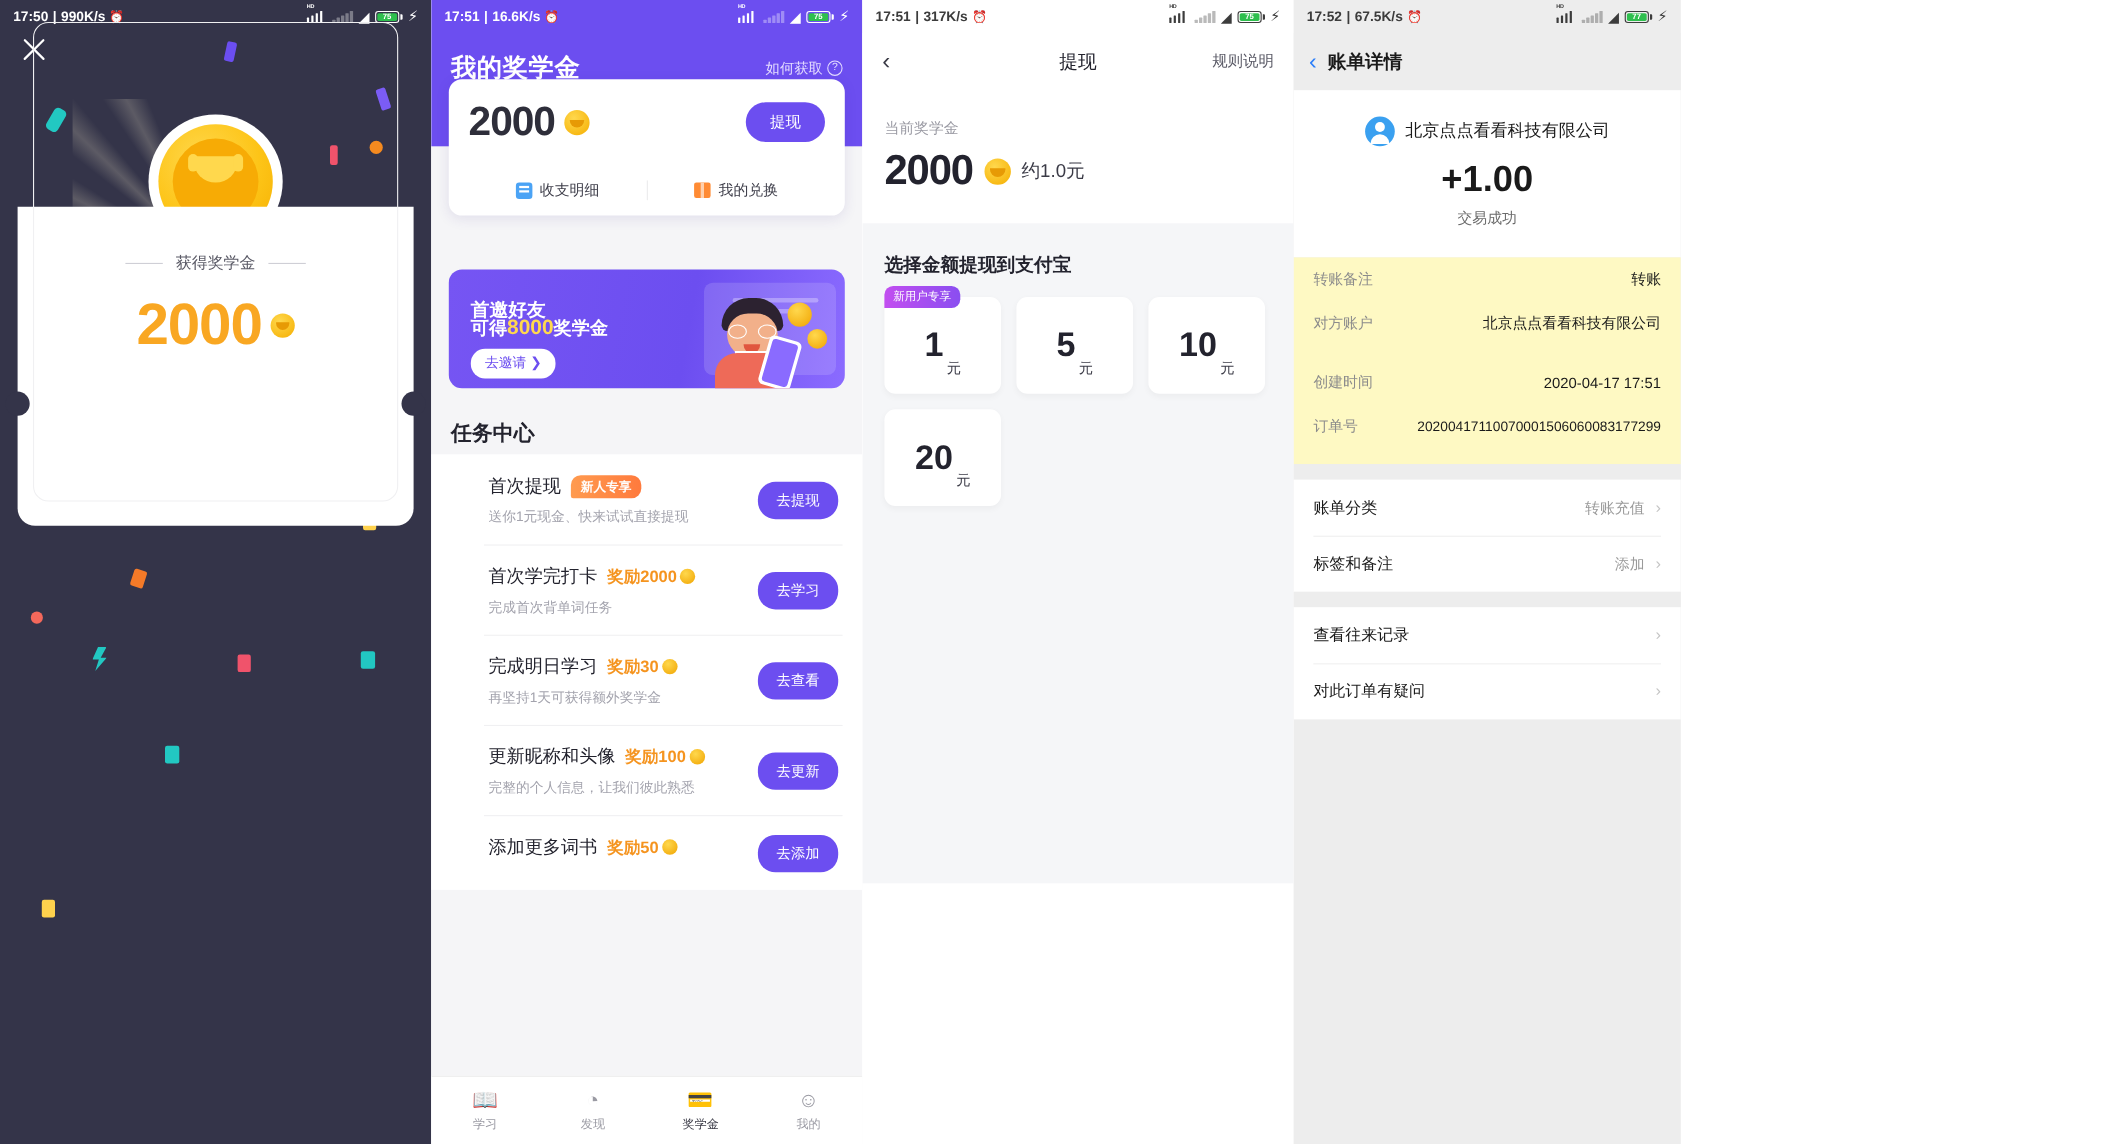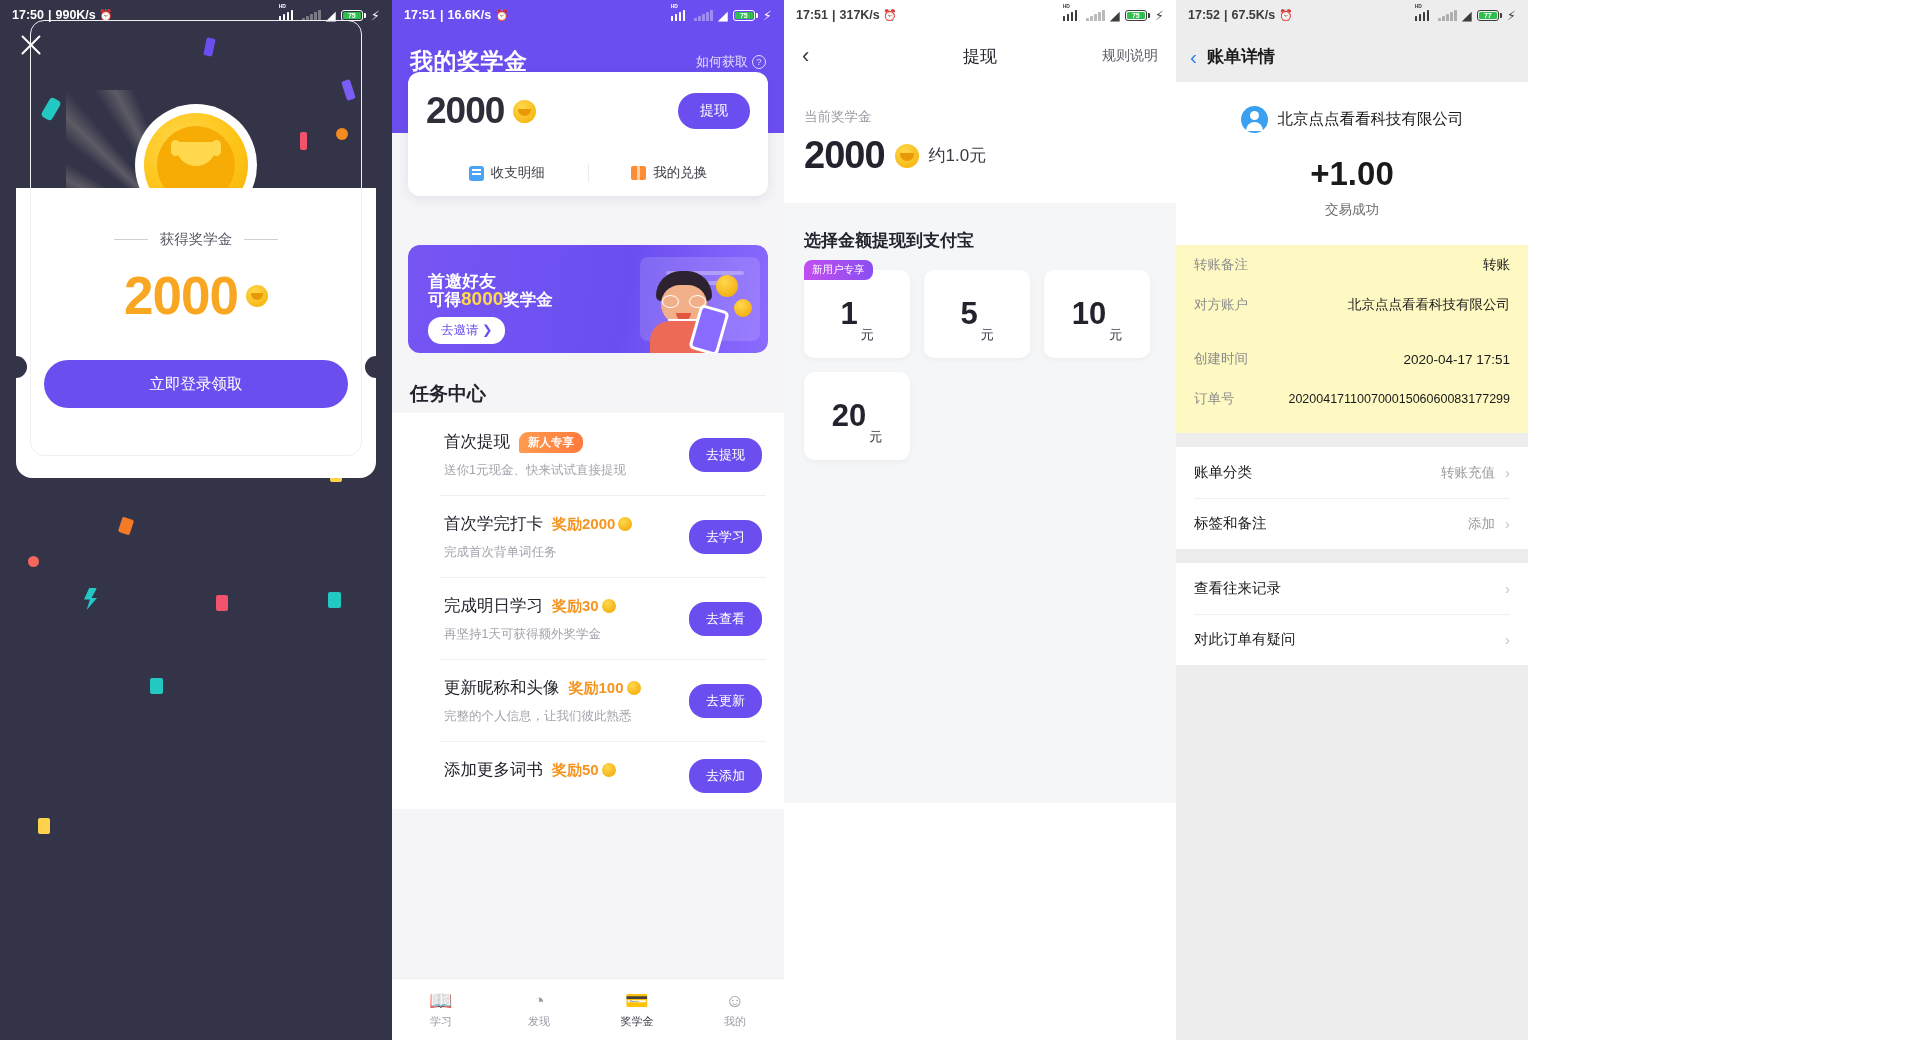--- a/index.html
+++ b/index.html
@@ -219,21 +219,21 @@
   .p4-back { color:#2d7ff9; font-size:21px; cursor:pointer; line-height:1; }
   .p4-title { font-size:17px; color:#1a1a1a; font-weight:bold; }
   .p4-card { background:#fff; padding:24px 18px 26px; text-align:center; }
   .payee { display:flex; align-items:center; justify-content:center; gap:10px; }
   .avatar { width:27px; height:27px; border-radius:50%; background:#3aa0f0; position:relative;}
   .avatar::before{content:"";position:absolute;left:9px;top:5px;width:9px;height:9px;
      border-radius:50%;background:#fff;}
   .avatar::after{content:"";position:absolute;left:5px;top:16px;width:17px;height:9px;
      border-radius:9px 9px 0 0;background:#fff;}
   .payee-name { font-size:15.5px; color:#1a1a1a; }
-  .amt-big { font-size:33px; font-weight:bold; color:#1a1a1a; margin-top:22px; }
+  .amt-big { font-size:33px; font-weight:bold; color:#1a1a1a; margin-top:11px; }
   .amt-status { font-size:13.5px; color:#6b6b6b; margin-top:8px; }
   .p4-rows { background:#fef9c3; margin-top:0; padding:0 18px 4px; }
   .row { display:flex; align-items:center; justify-content:space-between; padding:11px 0;
      font-size:13.5px; }
   .row .k { color:#8c8c8c; }
   .row .v { color:#1a1a1a; text-align:right; }
   .p4-sep { height:14px; background:#ededed; }
   .p4-block { background:#fff; padding:0 18px; }
   .row2 { display:flex; align-items:center; justify-content:space-between; padding:16px 0;
      font-size:14.5px; color:#1a1a1a; cursor:pointer; position:relative; }
@@ -323,21 +323,20 @@
         <div class="inner-line2"></div>
         <div class="got-label">
           <span class="dash"></span>
           <span>获得奖学金</span>
           <span class="dash"></span>
         </div>
         <div class="amount-row">
           <span class="amount-big">2000</span>
           <span class="mini-coin"></span>
         </div>
-        <div class="cta">立即登录领取</div>
       </div>
     </div>
   </div>
 
   <div class="panel p2">
     <div class="p2-hero">
       <div class="statusbar sb-dark">
         <div class="sb-left">
           <span>17:51</span>
           <span>|</span>

